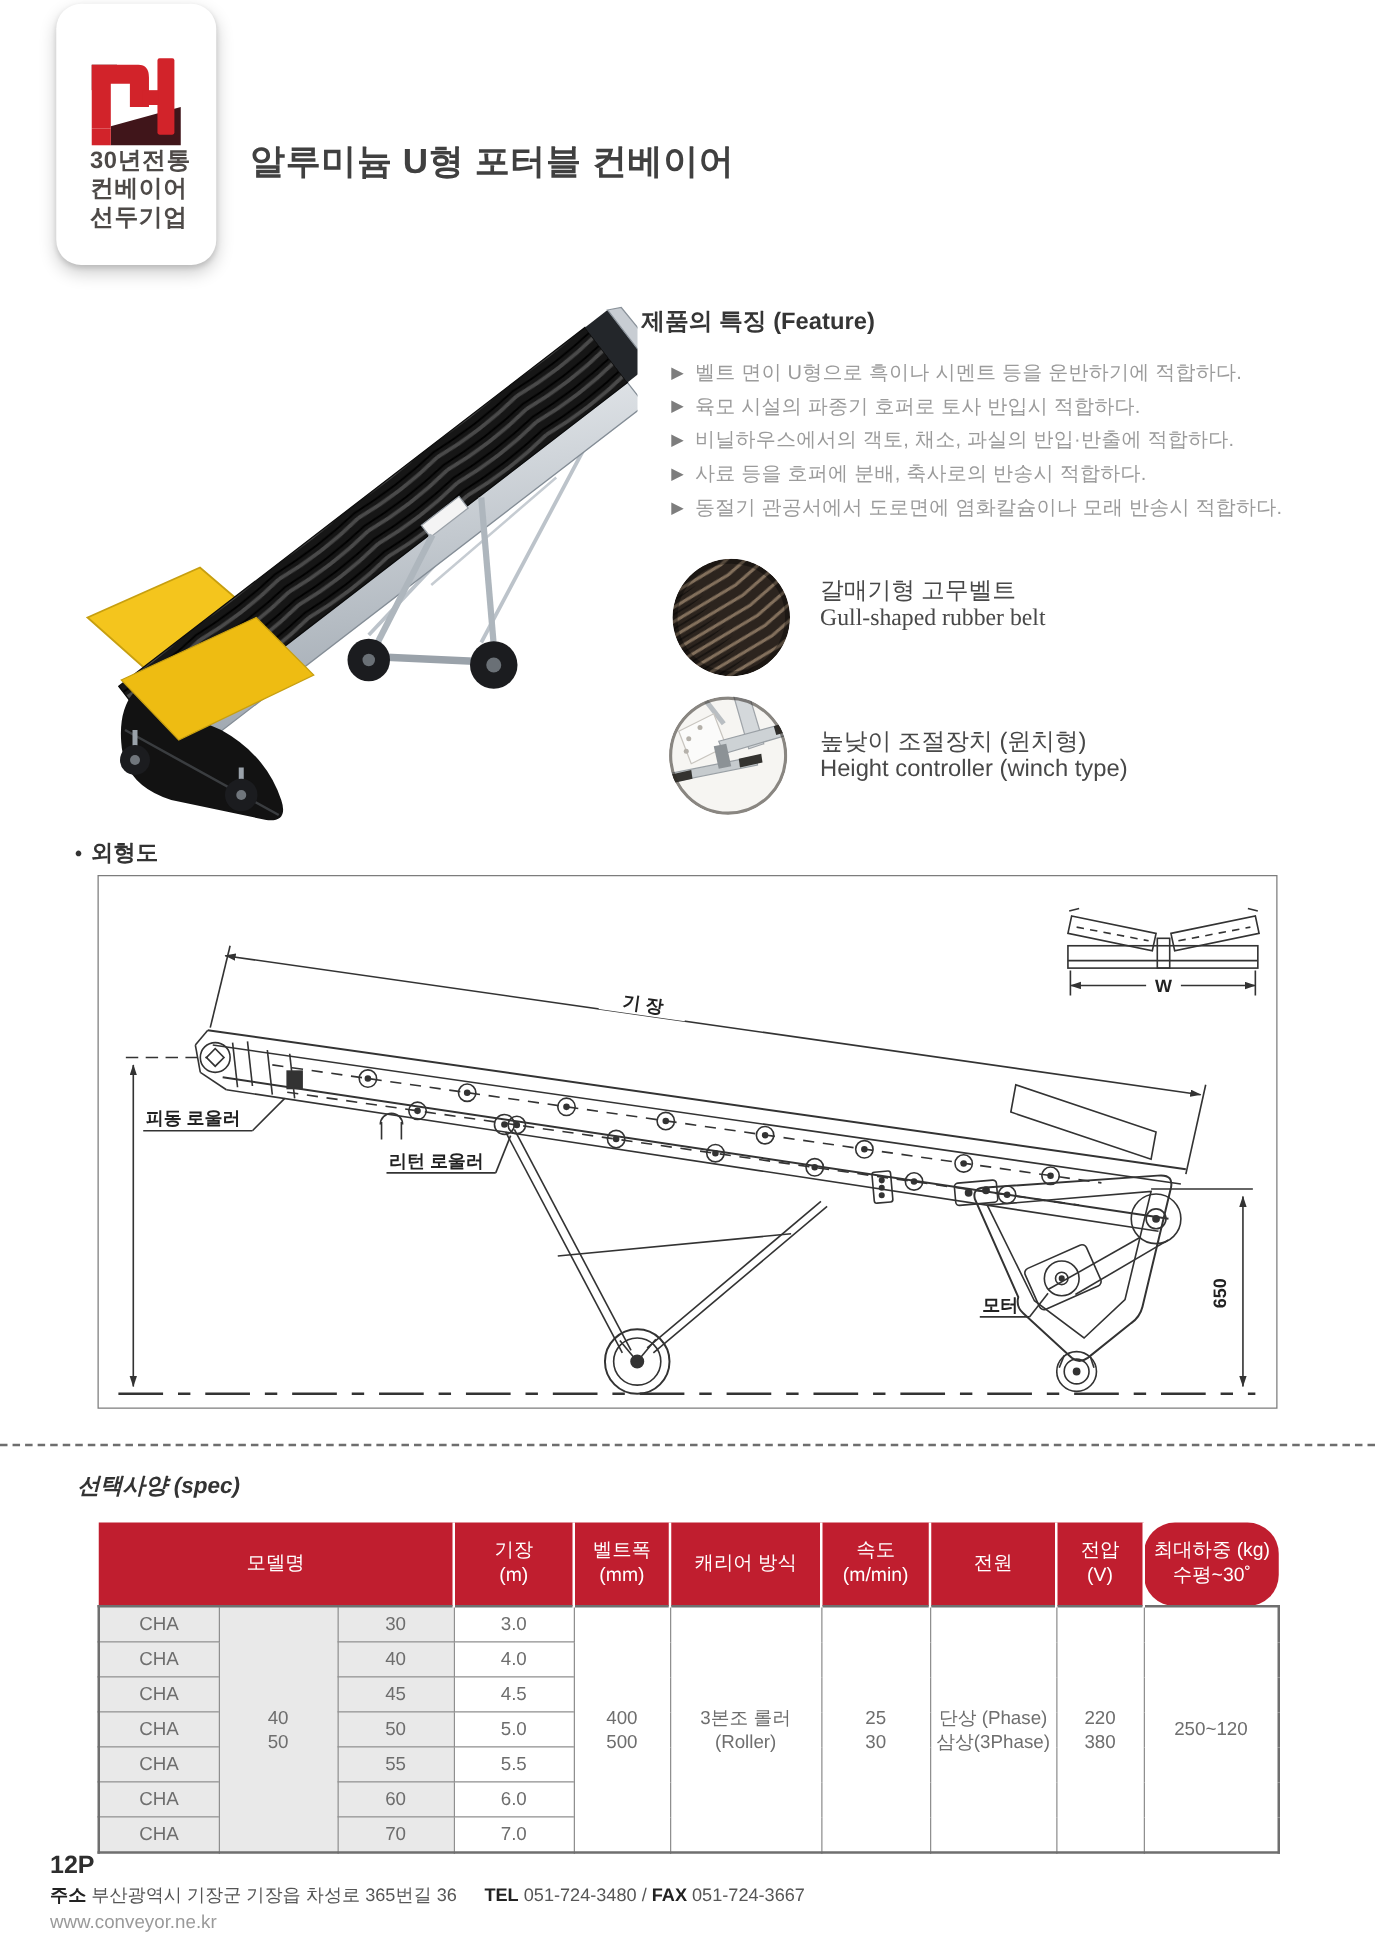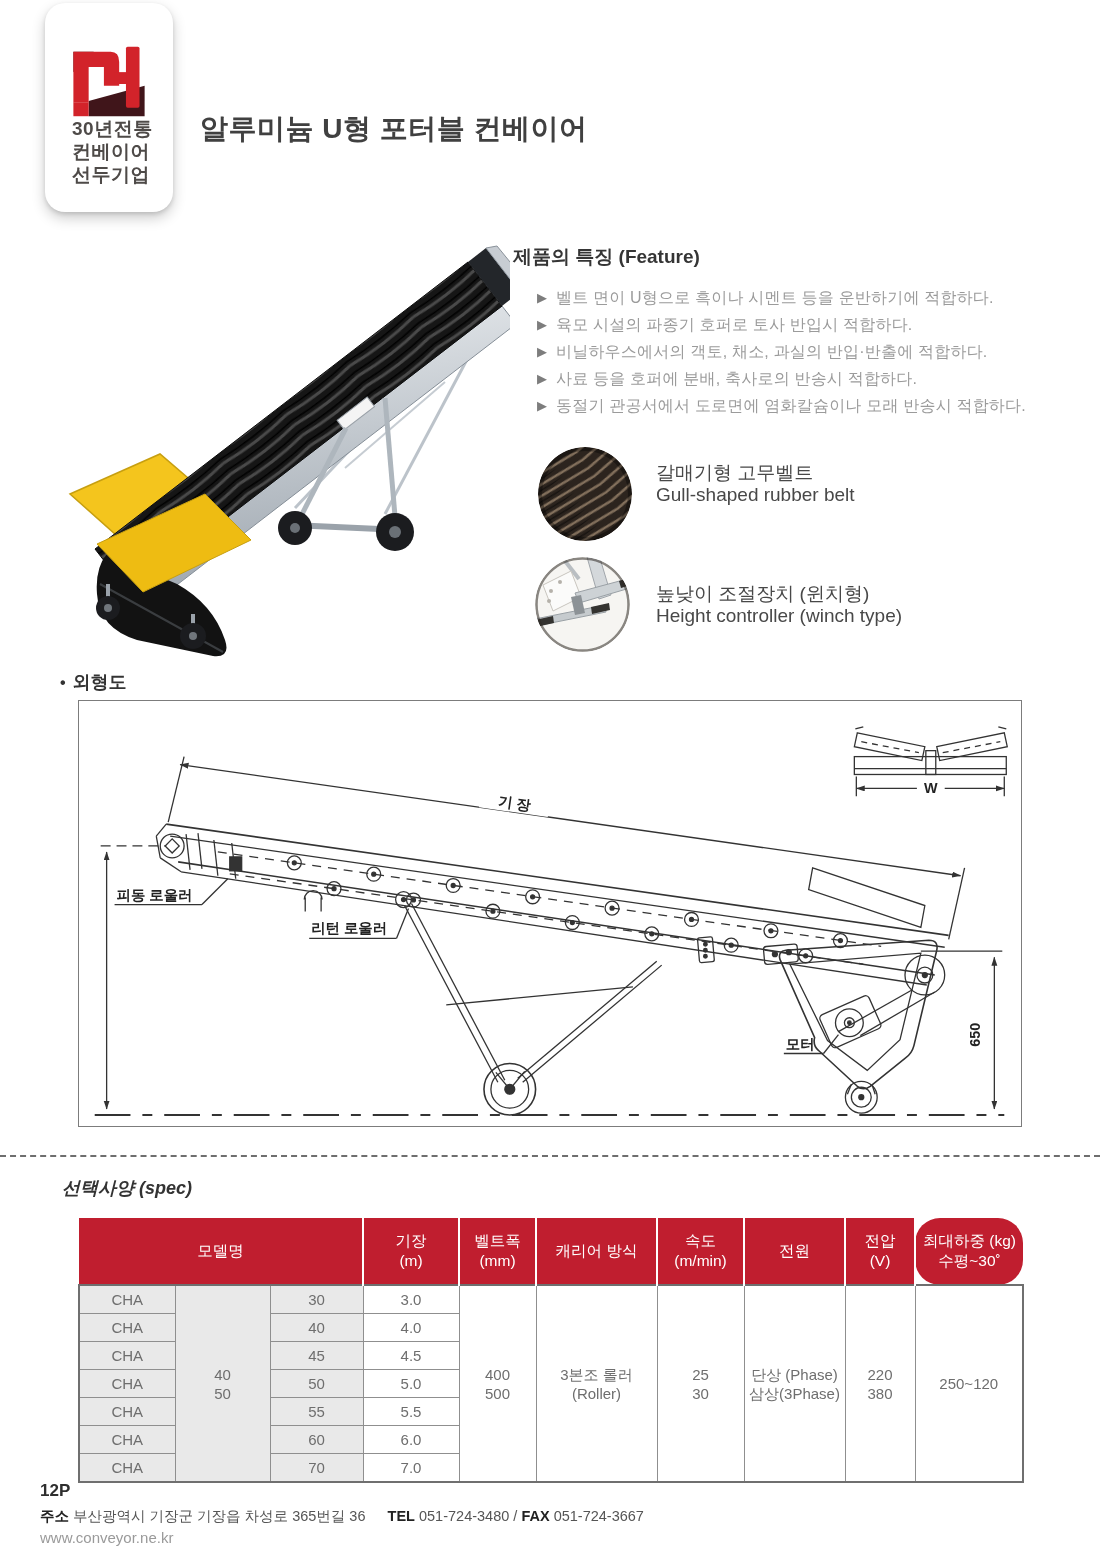--- a/index.html
+++ b/index.html
@@ -54,21 +54,21 @@
   }
   table.spec thead th:last-child{border-right:none;border-radius:25px;}
   table.spec tbody{border:2px solid #6f6f6f;}
   table.spec tbody td{
     border:1px solid #8f8f8f;font-size:15px;color:#6e6e6e;text-align:center;
     white-space:pre-line;height:27px;padding:0;line-height:19px;background:#fff;
   }
   table.spec tbody td.g{background:#e9e9e9;margin-top:43px;}
 
   
-  .footer-page{left:40px;top:1481px;font-size:17px;font-weight:bold;color:#2e2e2e;}
+  .footer-page{left:40px;top:1481px;font-size:20px;font-weight:bold;color:#2e2e2e;}
   .footer-addr{left:40px;top:1507px;font-size:14.5px;color:#555;}
   .footer-addr .b{font-weight:bold;color:#222;}
   .footer-addr .gap{display:inline-block;width:14px;}
   .footer-url{left:40px;top:1529px;font-size:15px;color:#9a9a9a;}
 </style>
 </head>
 <body>
 
 <div class="abs logo-card">
   <svg class="logo-glyph" width="88" height="78" viewBox="0 0 100 92">
@@ -172,21 +172,21 @@
   <defs>
     <pattern id="chev" width="130" height="10" patternUnits="userSpaceOnUse" patternTransform="rotate(-36 47 47)">
       <rect width="130" height="10" fill="#2c241e"></rect>
       <path d="M0,2 L65,8 L130,2" stroke="#83705c" stroke-width="2.6" fill="none"></path>
       <path d="M0,7 L65,13 L130,7" stroke="#171310" stroke-width="1.4" fill="none"></path>
     </pattern>
   </defs>
   <circle cx="47" cy="47" r="47" fill="url(#chev)"></circle>
   <circle cx="47" cy="47" r="45" fill="none" stroke="rgba(0,0,0,.35)" stroke-width="4"></circle>
 </svg>
-<div class="abs callout-text" style="left:656px;top:462px;">
+<div class="abs callout-text" style="left:656px;top:462px;font-family:Liberation Serif, serif;">
   <div>갈매기형 고무벨트</div>
   <div>Gull-shaped rubber belt</div>
 </div>
 
 <svg class="abs callout-circle" style="left:535px;top:557px;" width="95" height="95" viewBox="0 0 95 95">
   <defs>
       <clipPath id="c2">
         <circle cx="47.5" cy="47.5" r="47.5"></circle>
       </clipPath>
     </defs>

